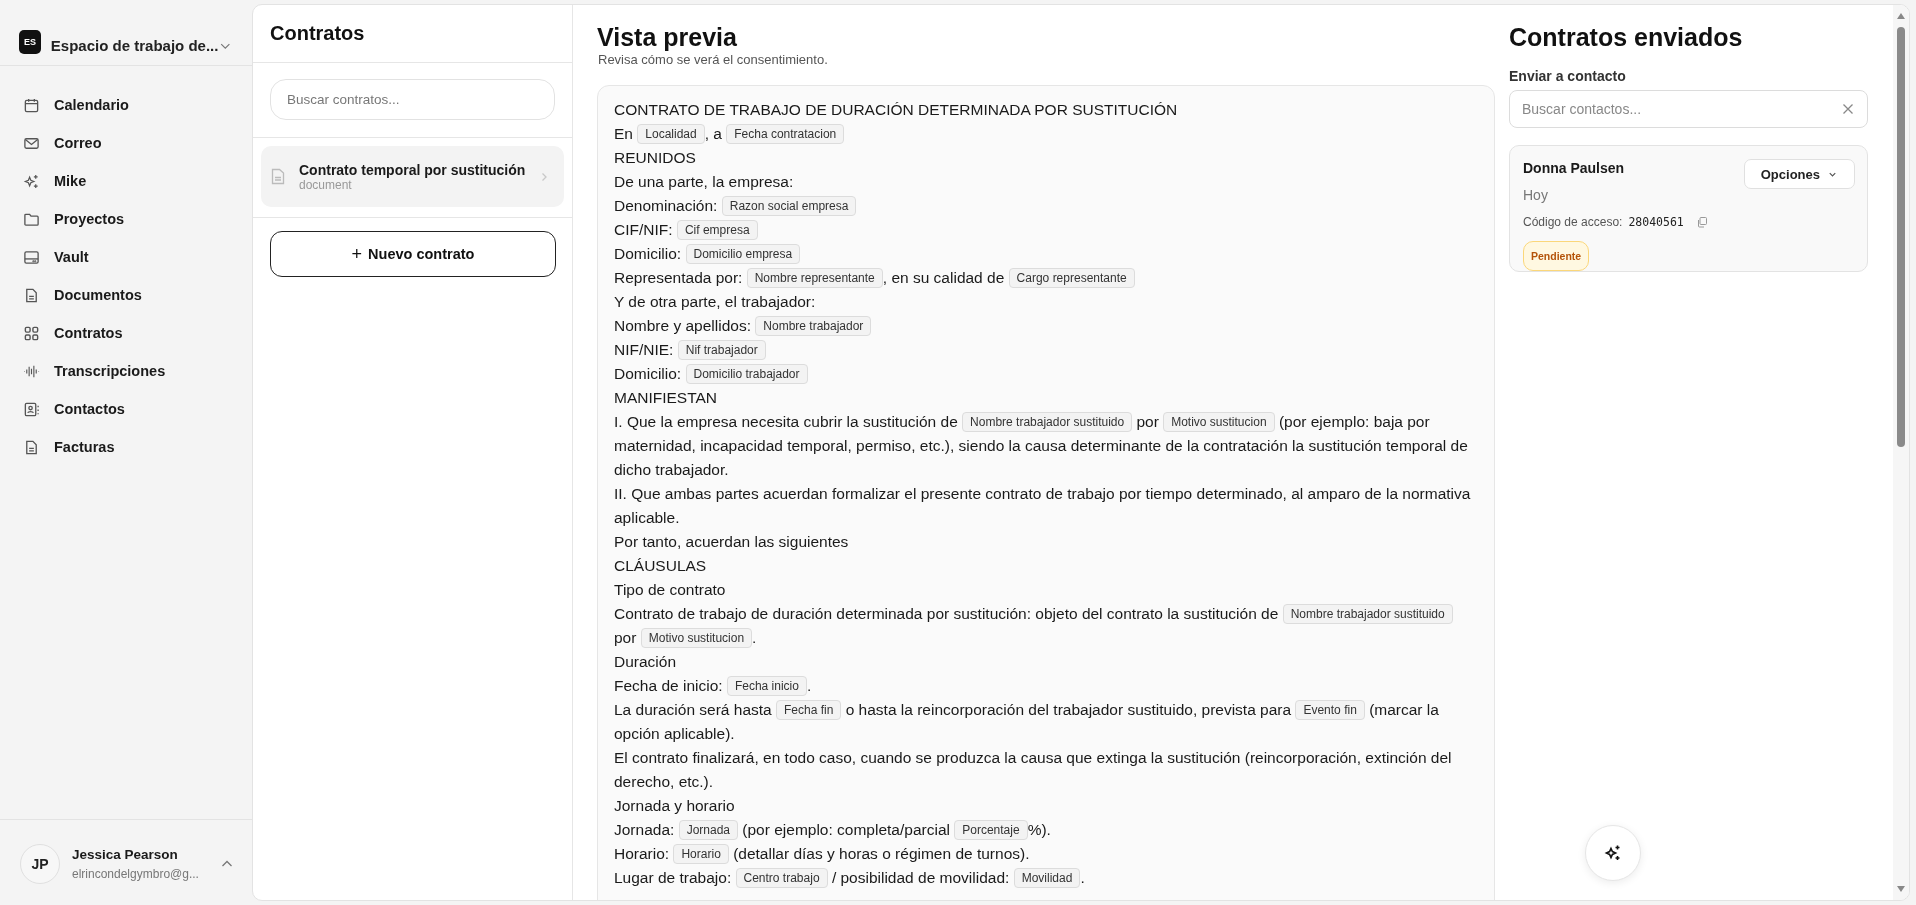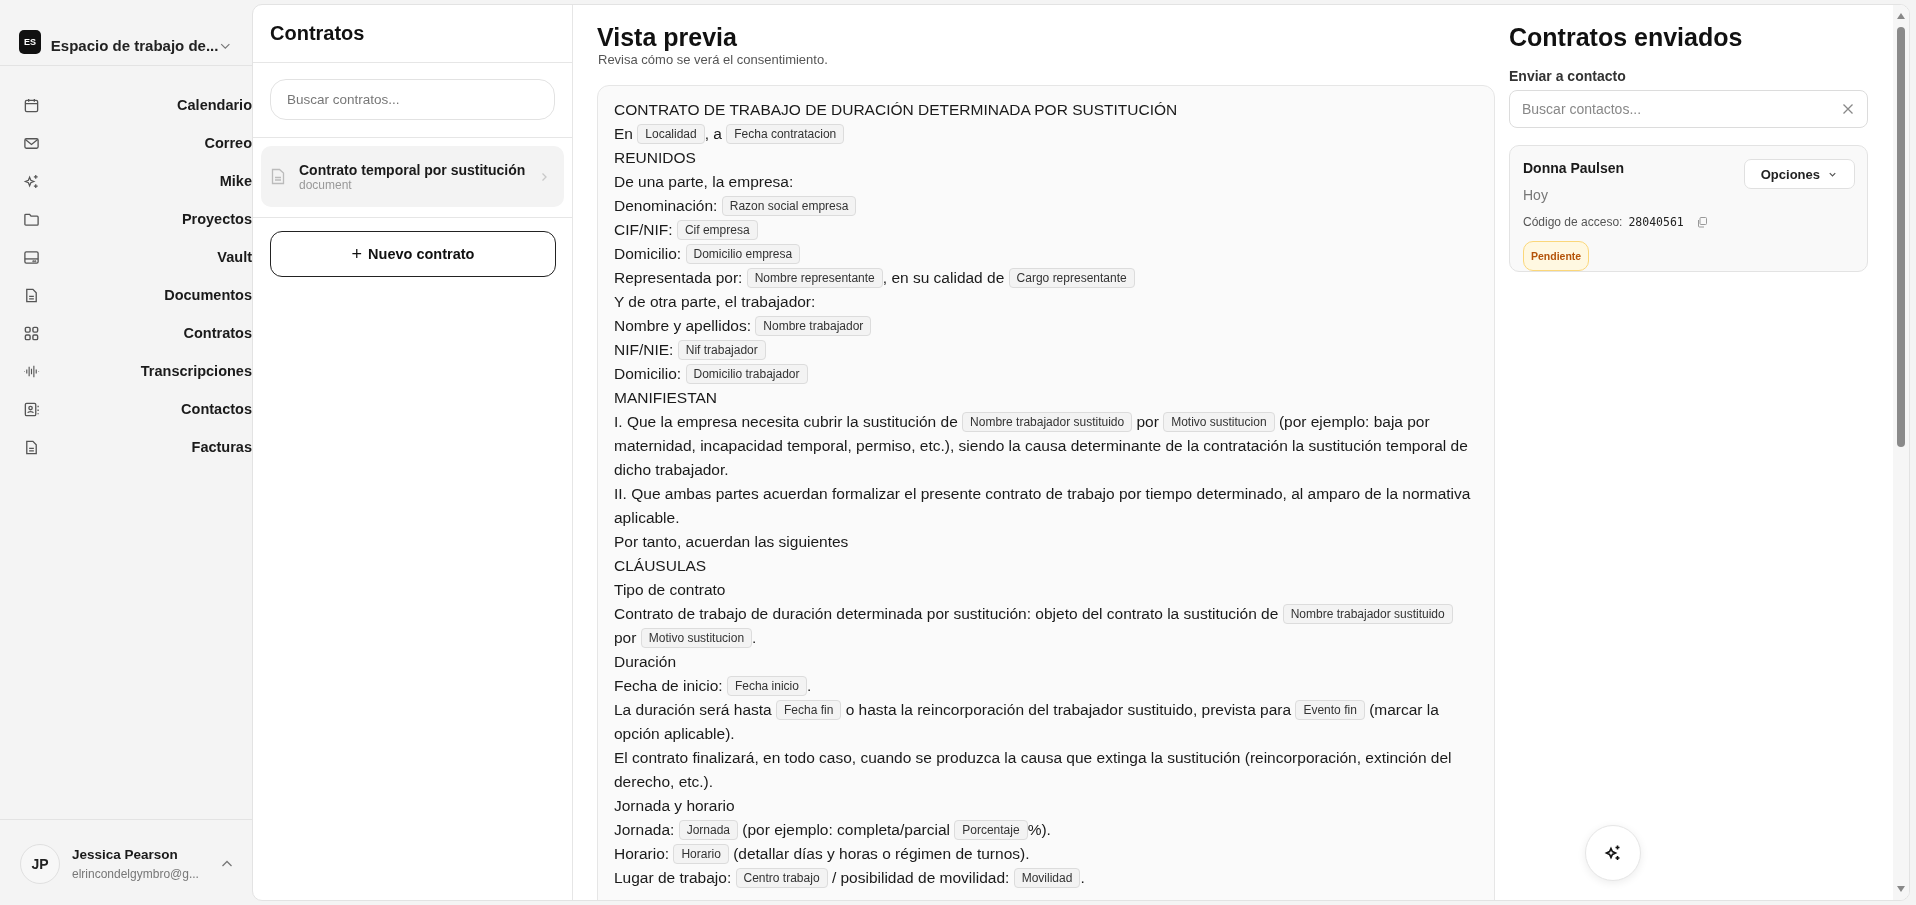--- a/index.html
+++ b/index.html
@@ -7,21 +7,21 @@
   body { background: #f4f4f4; font-family: "Liberation Sans", "DejaVu Sans", sans-serif; color: #111; position: relative; }
 
   
   .sidebar { position: absolute; left: 0; top: 0; width: 252px; height: 905px; background: #f4f4f4; }
   .ws { position: absolute; left: 19px; top: 28px; width: 214px; height: 26px; display: flex; align-items: flex-end; cursor: pointer; }
   .ws-logo { width: 24px; height: 24px; background: #111; color: #fff; border-radius: 5px; font-size: 9px; font-weight: bold; display: flex; align-items: center; justify-content: center; }
   .ws-name { margin-left: 10px; font-size: 15px; font-weight: bold; color: #222; flex: 1; white-space: nowrap; }
   .ws-chev { width: 16px; height: 16px; color: #777; }
   .side-div { position: absolute; left: 0; top: 65px; width: 252px; height: 1px; background: #e3e3e3; }
   .nav { position: absolute; left: 0; top: 86px; width: 252px; }
-  .nav-item { display: flex; align-items: center; height: 38px; padding-left: 23px; cursor: pointer; justify-content: space-between; }
+  .nav-item { display: flex; align-items: center; height: 38px; padding-left: 23px; cursor: pointer; }
   .nav-item svg { width: 17px; height: 17px; color: #555; flex-shrink: 0; }
   .nav-item span { margin-left: 14px; font-size: 14.5px; color: #1a1a1a; font-weight: 600; }
   .side-div2 { position: absolute; left: 0; top: 819px; width: 252px; height: 1px; background: #e3e3e3; }
   .user { position: absolute; left: 20px; top: 843px; width: 215px; height: 42px; display: flex; align-items: center; cursor: pointer; }
   .avatar { width: 40px; height: 40px; border-radius: 50%; border: 1px solid #e0e0e0; background: #f7f7f7; font-size: 14px; font-weight: bold; display: flex; align-items: center; justify-content: center; color: #222; }
   .user-info { margin-left: 12px; flex: 1; }
   .user-name { font-size: 13.5px; font-weight: 600; color: #1a1a1a; }
   .user-email { font-size: 12px; color: #777; margin-top: 5px; }
   .user-chev { width: 16px; height: 16px; color: #777; }
 

